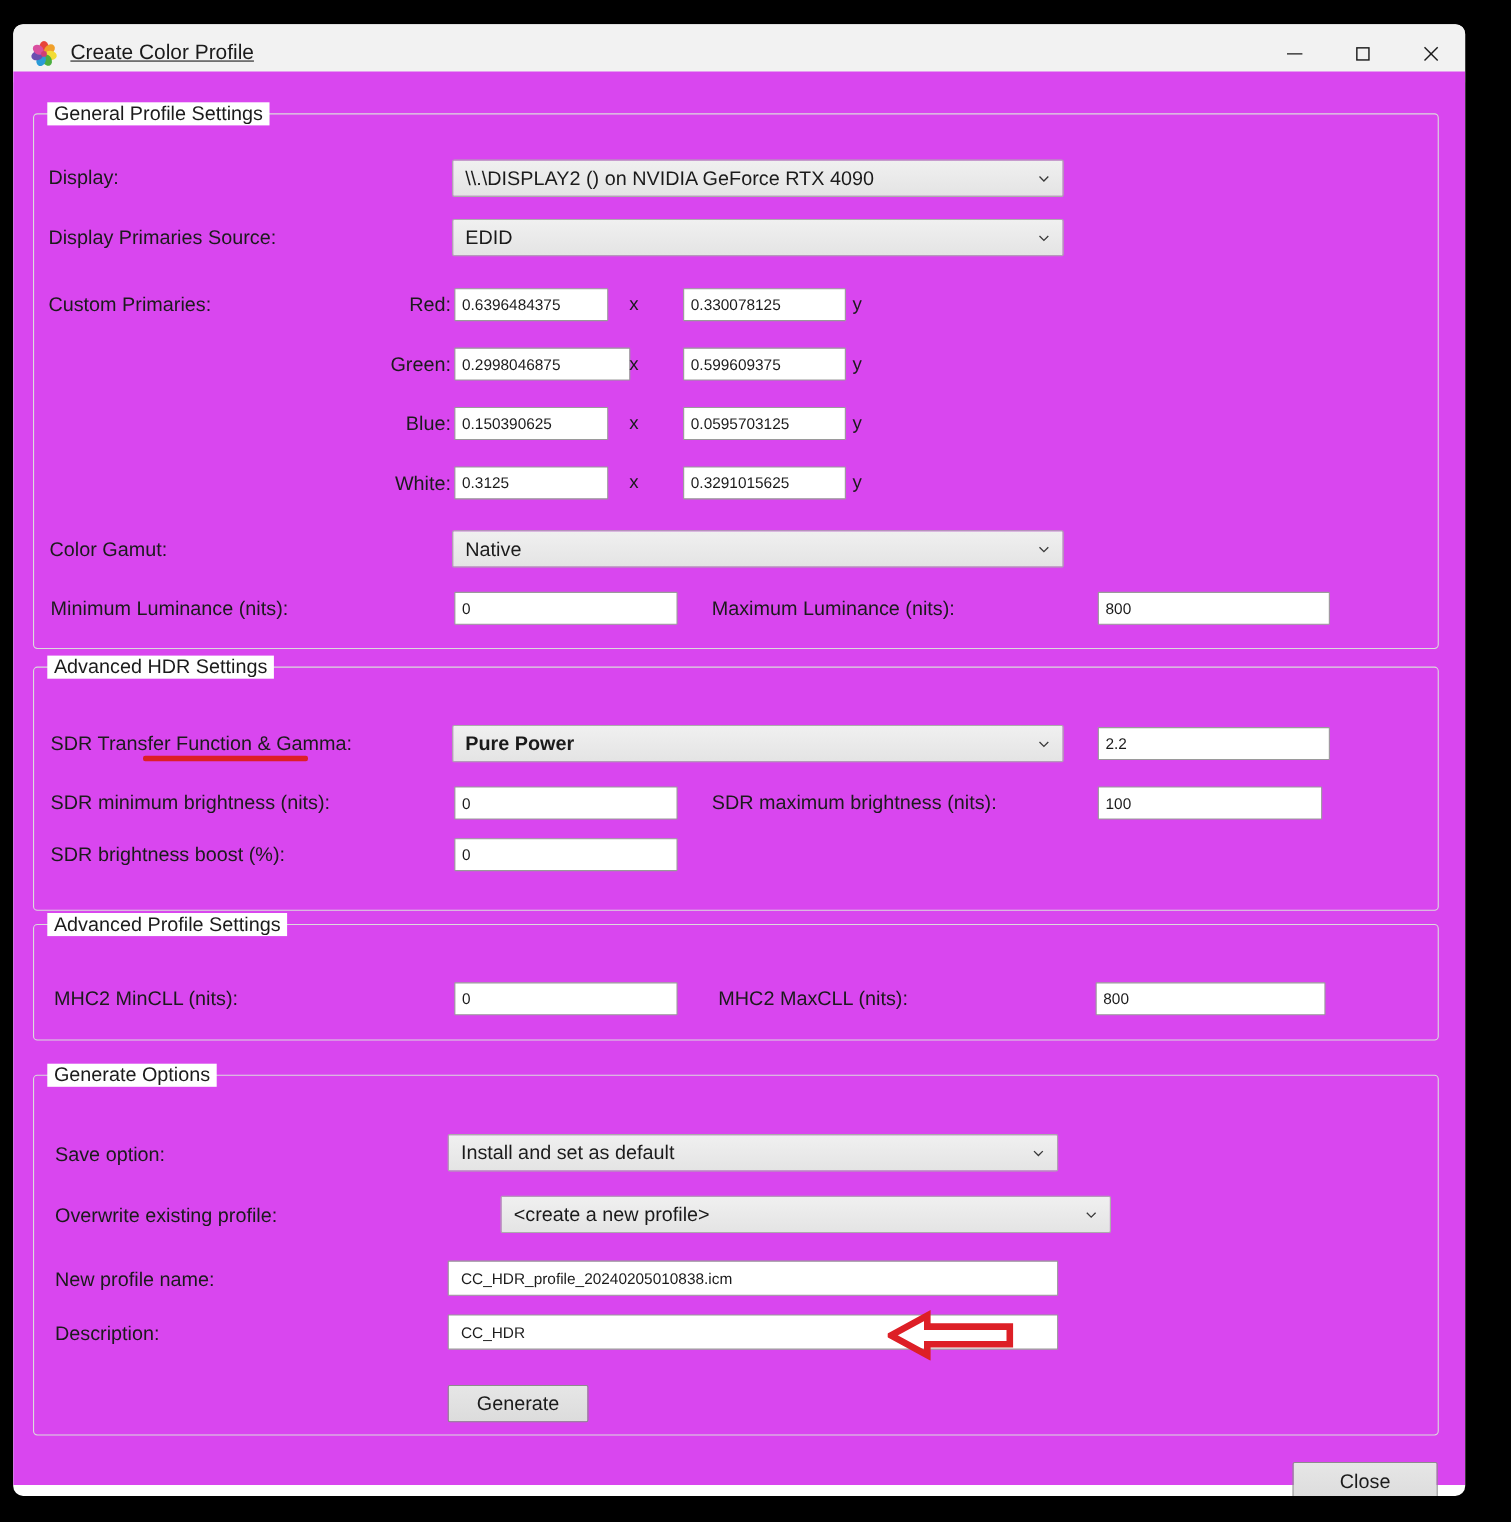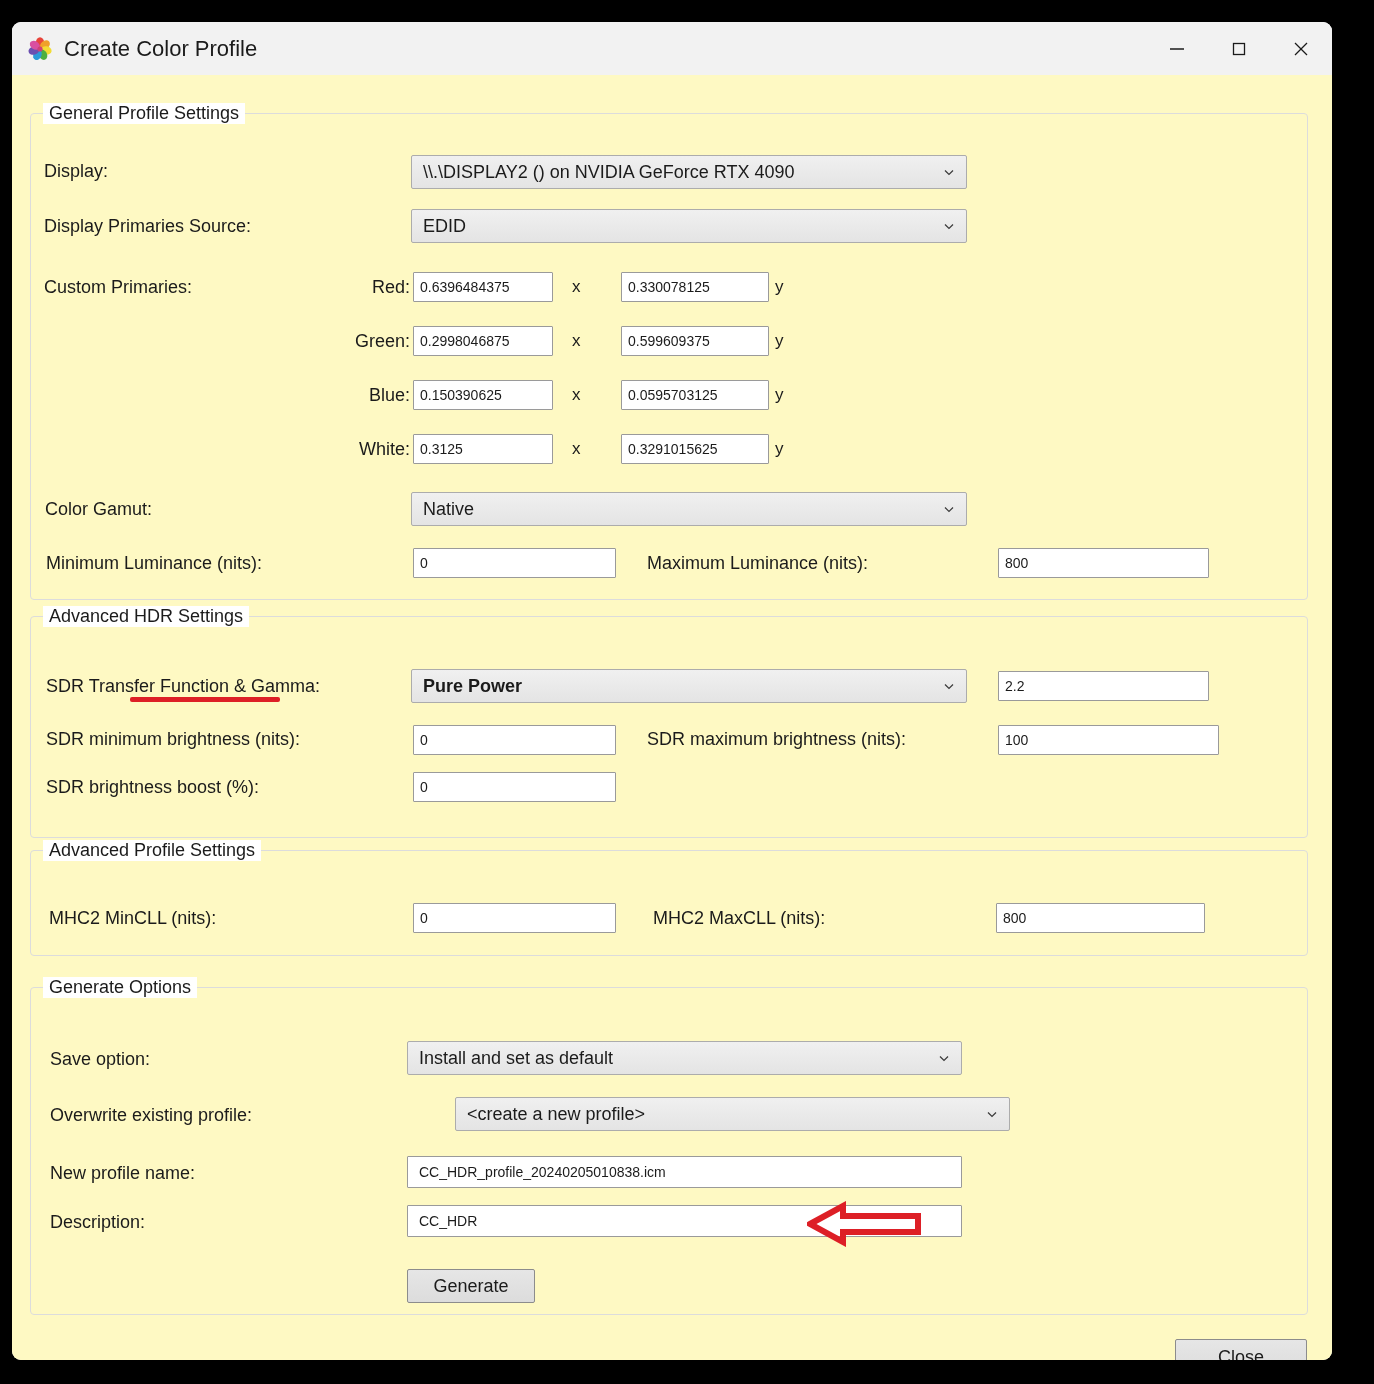--- a/index.html
+++ b/index.html
@@ -26,39 +26,40 @@
     position: absolute; left: 0; top: 0;
     width: 100%; height: 53px;
     background: #f2f2f2;
   }
   #app-icon {
     position: absolute; left: 15px; top: 14px;
     width: 26px; height: 26px;
   }
   #title-text {
     position: absolute; left: 52px; top: 14px;
-    font-size: 22px; color: #1b1b1b;
+    font-size: 19px; color: #1b1b1b;
     line-height: 26px;
     white-space: nowrap;
+    text-decoration: underline;
   }
   .wbtn {
     position: absolute; top: 0;
     width: 62px; height: 53px;
     display: flex; align-items: center; justify-content: center;
   }
   #btn-min  { right: 124px; }
   #btn-max  { right: 62px; }
   #btn-close{ right: 0px; }
   .wbtn svg { display: block; }
 
   
   #client {
-    position: absolute; left: 0; top: 53px;
+    position: absolute; left: 0; top: 43px;
     width: 100%; height: 1285px;
-    background: #fef9c3;
+    background: #d946ef;
   }
 
   
   .group {
     position: absolute;
     border: 1px solid #dcdcdc;
     border-radius: 4px;
     background: transparent;
   }
   .group > .legend {
@@ -226,21 +227,21 @@
     <div class="tbox" style="left:401px; top:197px; width:140px;">
       <div class="tval">0.6396484375</div>
     </div>
     <div class="xy" style="left:560px; top:197px;">x</div>
     <div class="tbox" style="left:609px; top:197px; width:148px;">
       <div class="tval">0.330078125</div>
     </div>
     <div class="xy" style="left:763px; top:197px;">y</div>
 
     <div class="lbl right" style="left:250px; top:255px; width:148px;">Green:</div>
-    <div class="tbox" style="left:401px; top:251px; width:140px;">
+    <div class="tbox" style="left:401px; top:251px; width:160px;">
       <div class="tval">0.2998046875</div>
     </div>
     <div class="xy" style="left:560px; top:251px;">x</div>
     <div class="tbox" style="left:609px; top:251px; width:148px;">
       <div class="tval">0.599609375</div>
     </div>
     <div class="xy" style="left:763px; top:251px;">y</div>
 
     <div class="lbl right" style="left:250px; top:309px; width:148px;">Blue:</div>
     <div class="tbox" style="left:401px; top:305px; width:140px;">
@@ -296,21 +297,21 @@
     </div>
     <div class="tbox" style="left:986px; top:596px; width:211px;">
       <div class="tval">2.2</div>
     </div>
 
     <div class="lbl" style="left:34px; top:653px;">SDR minimum brightness (nits):</div>
     <div class="tbox" style="left:401px; top:650px; width:203px;">
       <div class="tval">0</div>
     </div>
     <div class="lbl" style="left:635px; top:653px;">SDR maximum brightness (nits):</div>
-    <div class="tbox" style="left:986px; top:650px; width:221px;">
+    <div class="tbox" style="left:986px; top:650px; width:204px;">
       <div class="tval">100</div>
     </div>
 
     <div class="lbl" style="left:34px; top:701px;">SDR brightness boost (%):</div>
     <div class="tbox" style="left:401px; top:697px; width:203px;">
       <div class="tval">0</div>
     </div>
 
     <div class="group" style="left:18px; top:775px; width:1278px; height:106px;padding-left:28px;">
       <div class="legend">Advanced Profile Settings</div>

